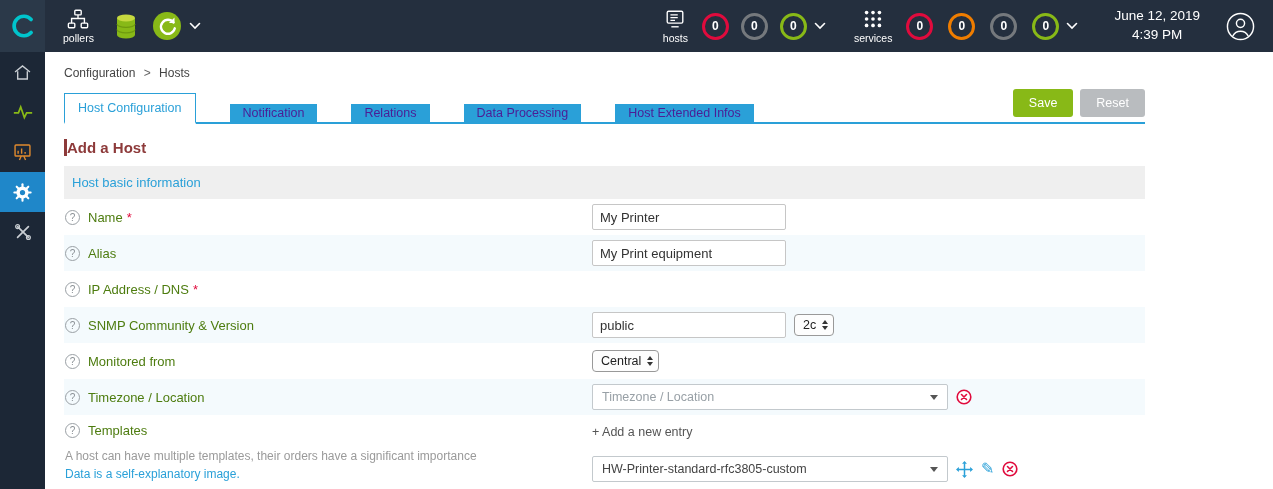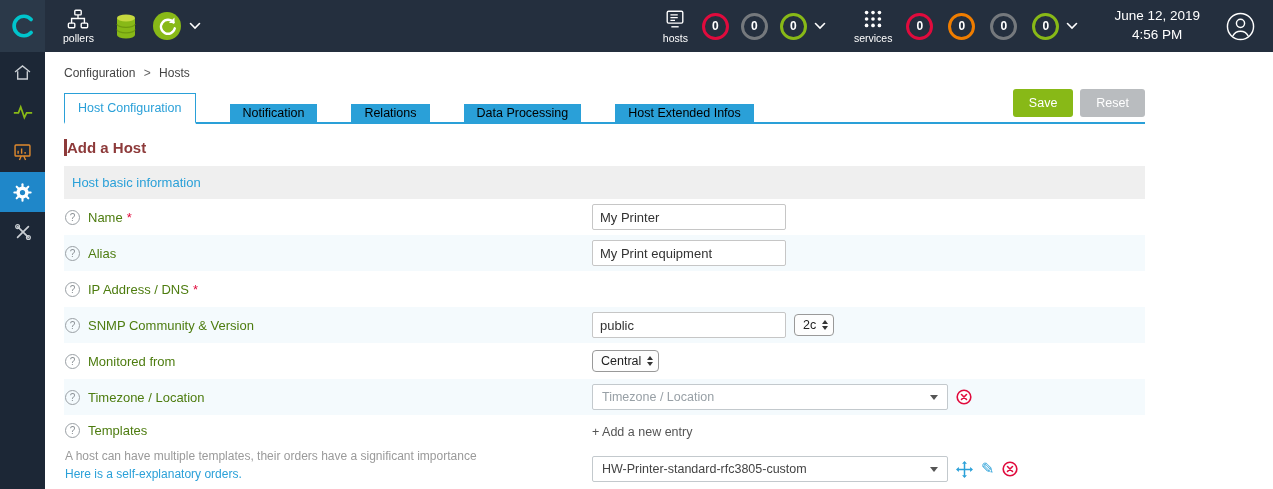--- a/index.html
+++ b/index.html
@@ -41,21 +41,21 @@
 
   
   .content { position:absolute; left:45px; top:52px; width:1112px; height:437px;
     background:#fff; }
   .breadcrumb { padding:14px 0 0 19px; font-size:12px; color:#444; }
   .breadcrumb .crumb-link { cursor:pointer; }
   .breadcrumb .sep { margin:0 5px; color:#666; }
 
   .tabbar { display:flex; align-items:flex-end; margin:9px 12px 0 19px;
     border-bottom:2px solid #2aa0d8;gap:31px; }
-  .tab { background:#2aa0d8; color:#000000; font-size:12.5px; padding:2px 13px;
+  .tab { background:#2aa0d8; color:#4c1d95; font-size:12.5px; padding:2px 13px;
     margin-right:3px; cursor:pointer; white-space:nowrap; }
   .tab.active { background:#fff; color:#2aa0d8; border:1px solid #2aa0d8;
     border-bottom:2px solid #fff; margin-bottom:-2px; padding:7px 13px 7px; }
   .actions { margin-left:auto; display:flex; gap:7px; align-self:center;
     margin-bottom:5px; }
   .btn { border:none; color:#fff; font-size:12.5px; padding:7px 16px;
     border-radius:3px; cursor:pointer; font-family:inherit; }
   .btn.save { background:#88b917; }
   .btn.reset { background:#b9bcbf; }
 
@@ -191,21 +191,21 @@
     <span class="badge ok">0</span>
   </div>
   <div class="chev">
     <svg width="12" height="8" viewBox="0 0 12 8">
         <path d="M1.5 1.5 6 6l4.5-4.5" stroke="#fff" stroke-width="1.6" fill="none" stroke-linecap="round"></path>
       </svg>
   </div>
 
   <div class="datetime">
     <div>June 12, 2019</div>
-    <div>4:56 PM</div>
+    <div>4:39 PM</div>
   </div>
 
   <div class="user">
     <svg width="29" height="29" viewBox="0 0 32 32" fill="none" stroke="#fff" stroke-width="1.6">
       <circle cx="16" cy="16" r="14.4"></circle>
       <circle cx="16" cy="12.5" r="4.5"></circle>
       <path d="M7.5 26.5a9.5 9.5 0 0 1 17 0"></path>
     </svg>
   </div>
 </header>
@@ -357,21 +357,21 @@
       </div>
     </div>
 
     <div class="frow tall">
       <div class="lcell tmpl-left" style="display:block;">
         <div style="display:flex;align-items:center;">
           <span class="qicon">?</span>
           <span class="flabel">Templates</span>
         </div>
         <div class="help1">A host can have multiple templates, their orders have a significant importance</div>
-        <div class="help2">Here is a self-explanatory orders.</div>
+        <div class="help2">Data is a self-explanatory image.</div>
       </div>
       <div class="vcell tmpl-right">
         <div class="add-entry">+ Add a new entry</div>
         <div class="tmpl-line">
           <div class="select2">
             <span>HW-Printer-standard-rfc3805-custom</span>
             <span class="caret"></span>
           </div>
           <span class="icon-btn">
             <svg width="17" height="17" viewBox="0 0 16 16" fill="#2aa0d8">

